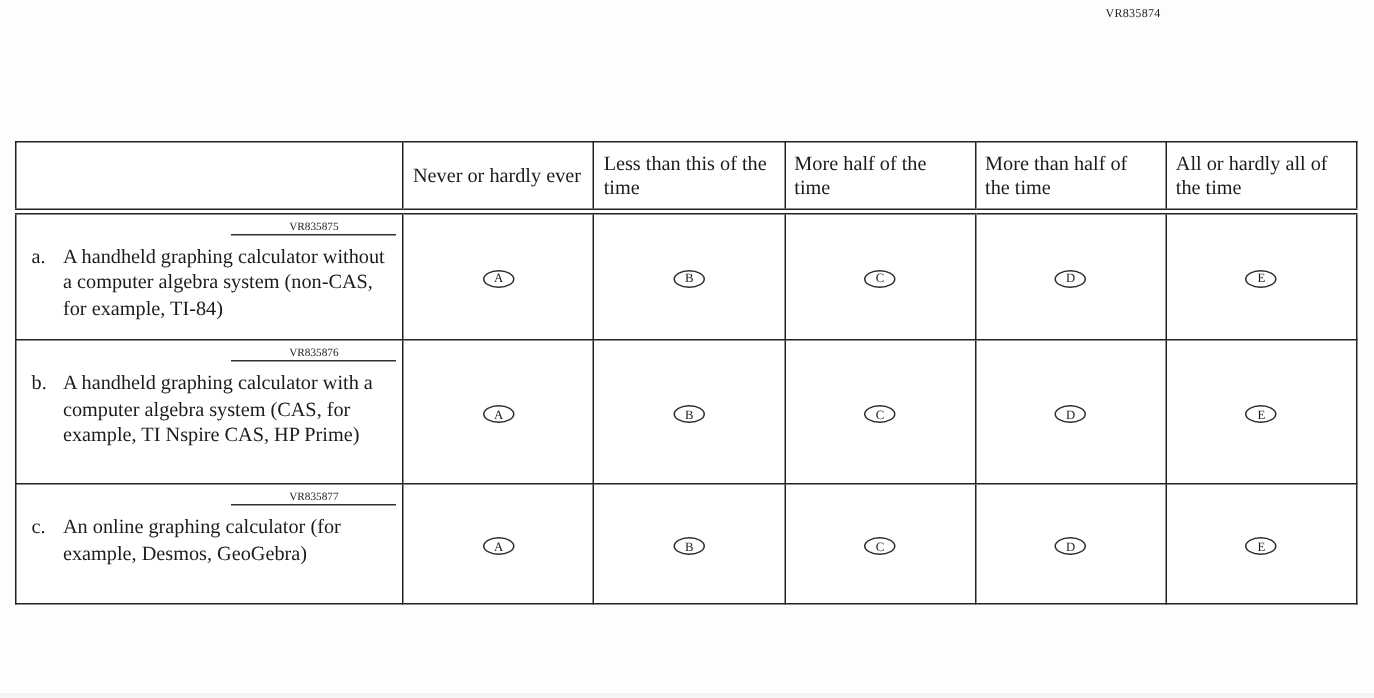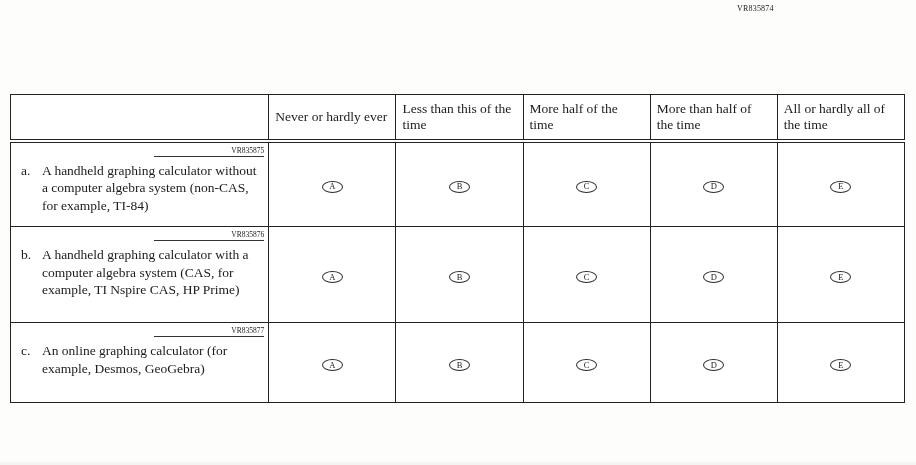--- a/index.html
+++ b/index.html
@@ -68,21 +68,21 @@
     border-bottom: 4px double #222;
   }
   th.stub-head { border-bottom: 4px double #222; }
   td.stub {
     vertical-align: top;
     padding: 3px 8px 8px 10px;
   }
   .row-code {
     display: block;
     font-size: 7.5px;
-    text-align: right;
+    text-align: center;
     color: #222;
     border-bottom: 1px solid #333;
     width: 46%;
     margin-left: auto;
     margin-right: -4px;
     padding-bottom: 1px;
     margin-bottom: 5px;
   }
   .row-label {
     display: flex;

